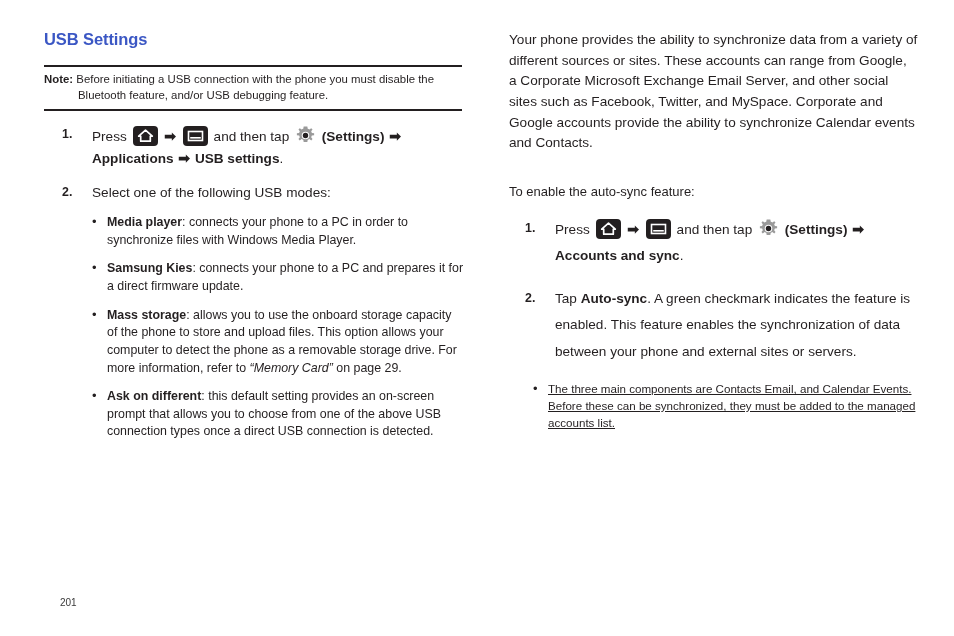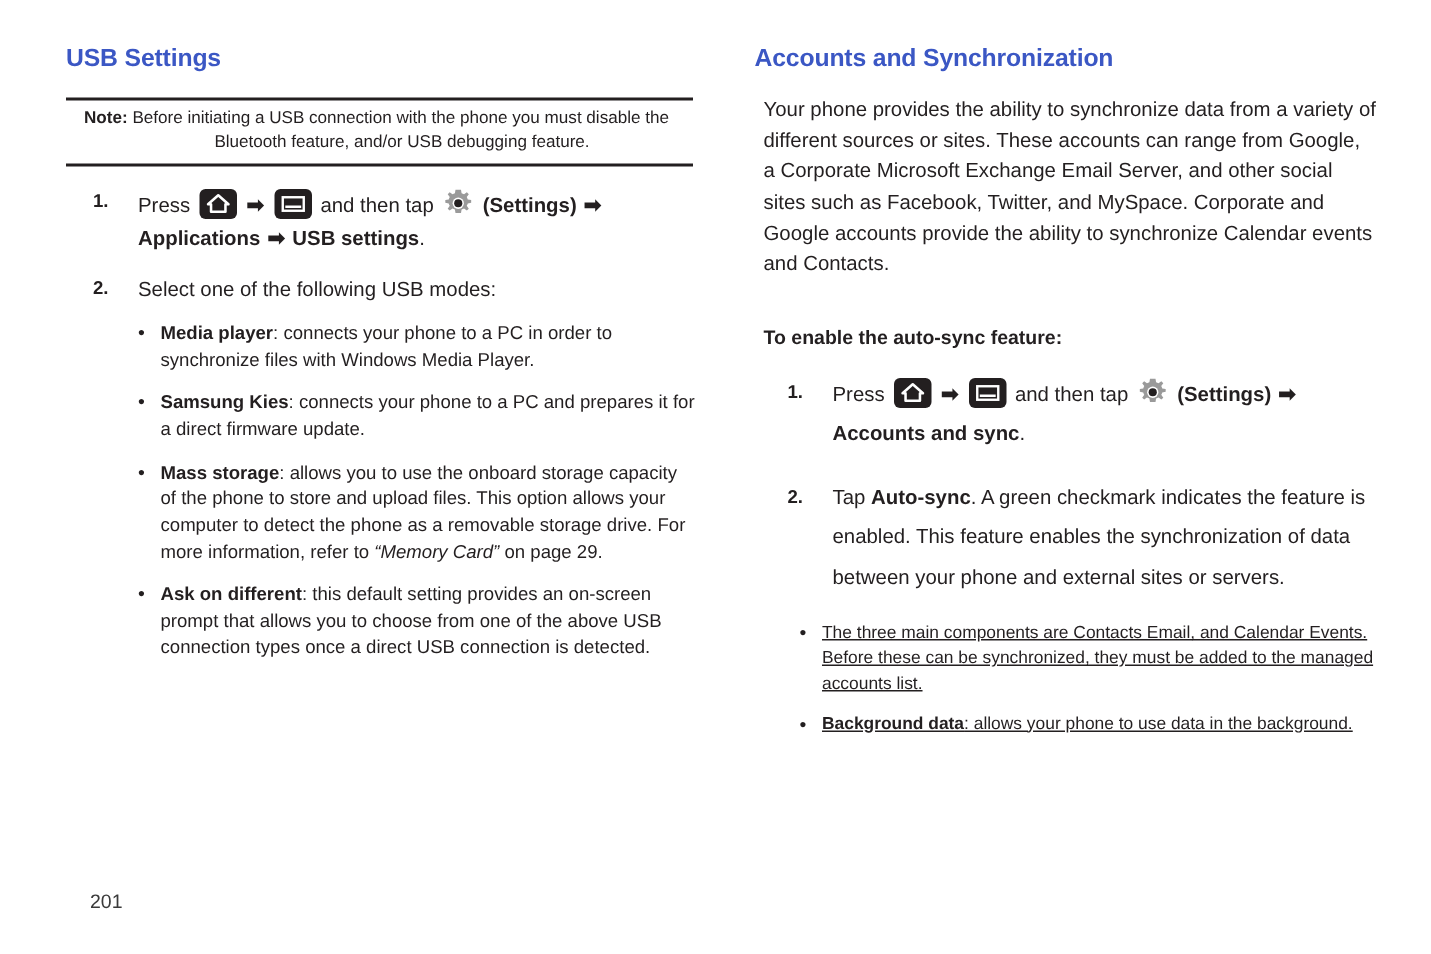--- a/index.html
+++ b/index.html
@@ -62,21 +62,20 @@
     line-height: 1.38;
     padding: 5px 4px 6px 0;
     text-indent: 0;
   }
   .note-body .note-label {
     font-weight: bold;
   }
   .note-text-wrap {
     padding-left: 34px;
     text-indent: -34px;
-    text-align: center;
   }
 
   
   ol.steps {
     list-style: none;
     margin: 14px 0 0 0;
     padding: 0;
   }
   ol.steps > li {
     position: relative;
@@ -162,21 +161,21 @@
     font-weight: bold;
     font-size: 14px;
     padding: 0 1px;
   }
 
   
   .page-number {
     position: absolute;
     left: 60px;
     bottom: 28px;
-    font-size: 13px;
+    font-size: 10px;
     color: #3a3a3a;
   }
 </style>
 </head>
 <body>
 
 <div class="page">
 
   <div class="column col-left">
 
@@ -251,25 +250,24 @@
             <b>Ask on different</b><span>: this default setting provides an on-screen prompt that allows you to choose from one of the above USB connection types once a direct USB connection is detected.</span>
           </li>
         </ul>
       </li>
 
     </ol>
   </div>
 
   <div class="column col-right">
 
-    <h2 class="section-title">Accounts and Synchronization</h2>
 
     <p class="intro">Your phone provides the ability to synchronize data from a variety of different sources or sites. These accounts can range from Google, a Corporate Microsoft Exchange Email Server, and other social sites such as Facebook, Twitter, and MySpace. Corporate and Google accounts provide the ability to synchronize Calendar events and Contacts.</p>
 
-    <p class="intro" style="font-weight:bold;font-size:13px;margin-bottom:4px;margin-top:28px;">To enable the auto-sync feature:</p>
+    <p class="intro" style="font-weight:normal;font-size:13px;margin-bottom:4px;margin-top:28px;">To enable the auto-sync feature:</p>
 
     <ol class="steps">
 
       <li>
         <span class="step-num">1.</span>
         <span>Press</span>
 
         <span class="icon-key">
           <svg width="25" height="20" viewBox="0 0 25 20">
             <path d="M12.5 4.2 L19.3 10.2 L17.3 10.2 L17.3 15.2 L7.7 15.2 L7.7 10.2 L5.7 10.2 Z" fill="none" stroke="#ffffff" stroke-width="1.7" stroke-linejoin="round"></path>
@@ -305,22 +303,19 @@
         <span class="step-num">2.</span>
         <span>Tap</span>
         <b>Auto-sync</b><span>. A green checkmark indicates the feature is enabled. This feature enables the synchronization of data between your phone and external sites or servers.</span>
       </li>
     </ol>
 
     <ul class="bullets sub" style="padding-left:30px;text-decoration:underline;">
       <li>
         <span>The three main components are Contacts Email, and Calendar Events. Before these can be synchronized, they must be added to the managed accounts list.</span>
       </li>
-      <li>
-        <b>Background data</b><span>: allows your phone to use data in the background.</span>
-      </li>
     </ul>
 
   </div>
 
   <div class="page-number">201</div>
 
 </div>
 
 </body></html>

